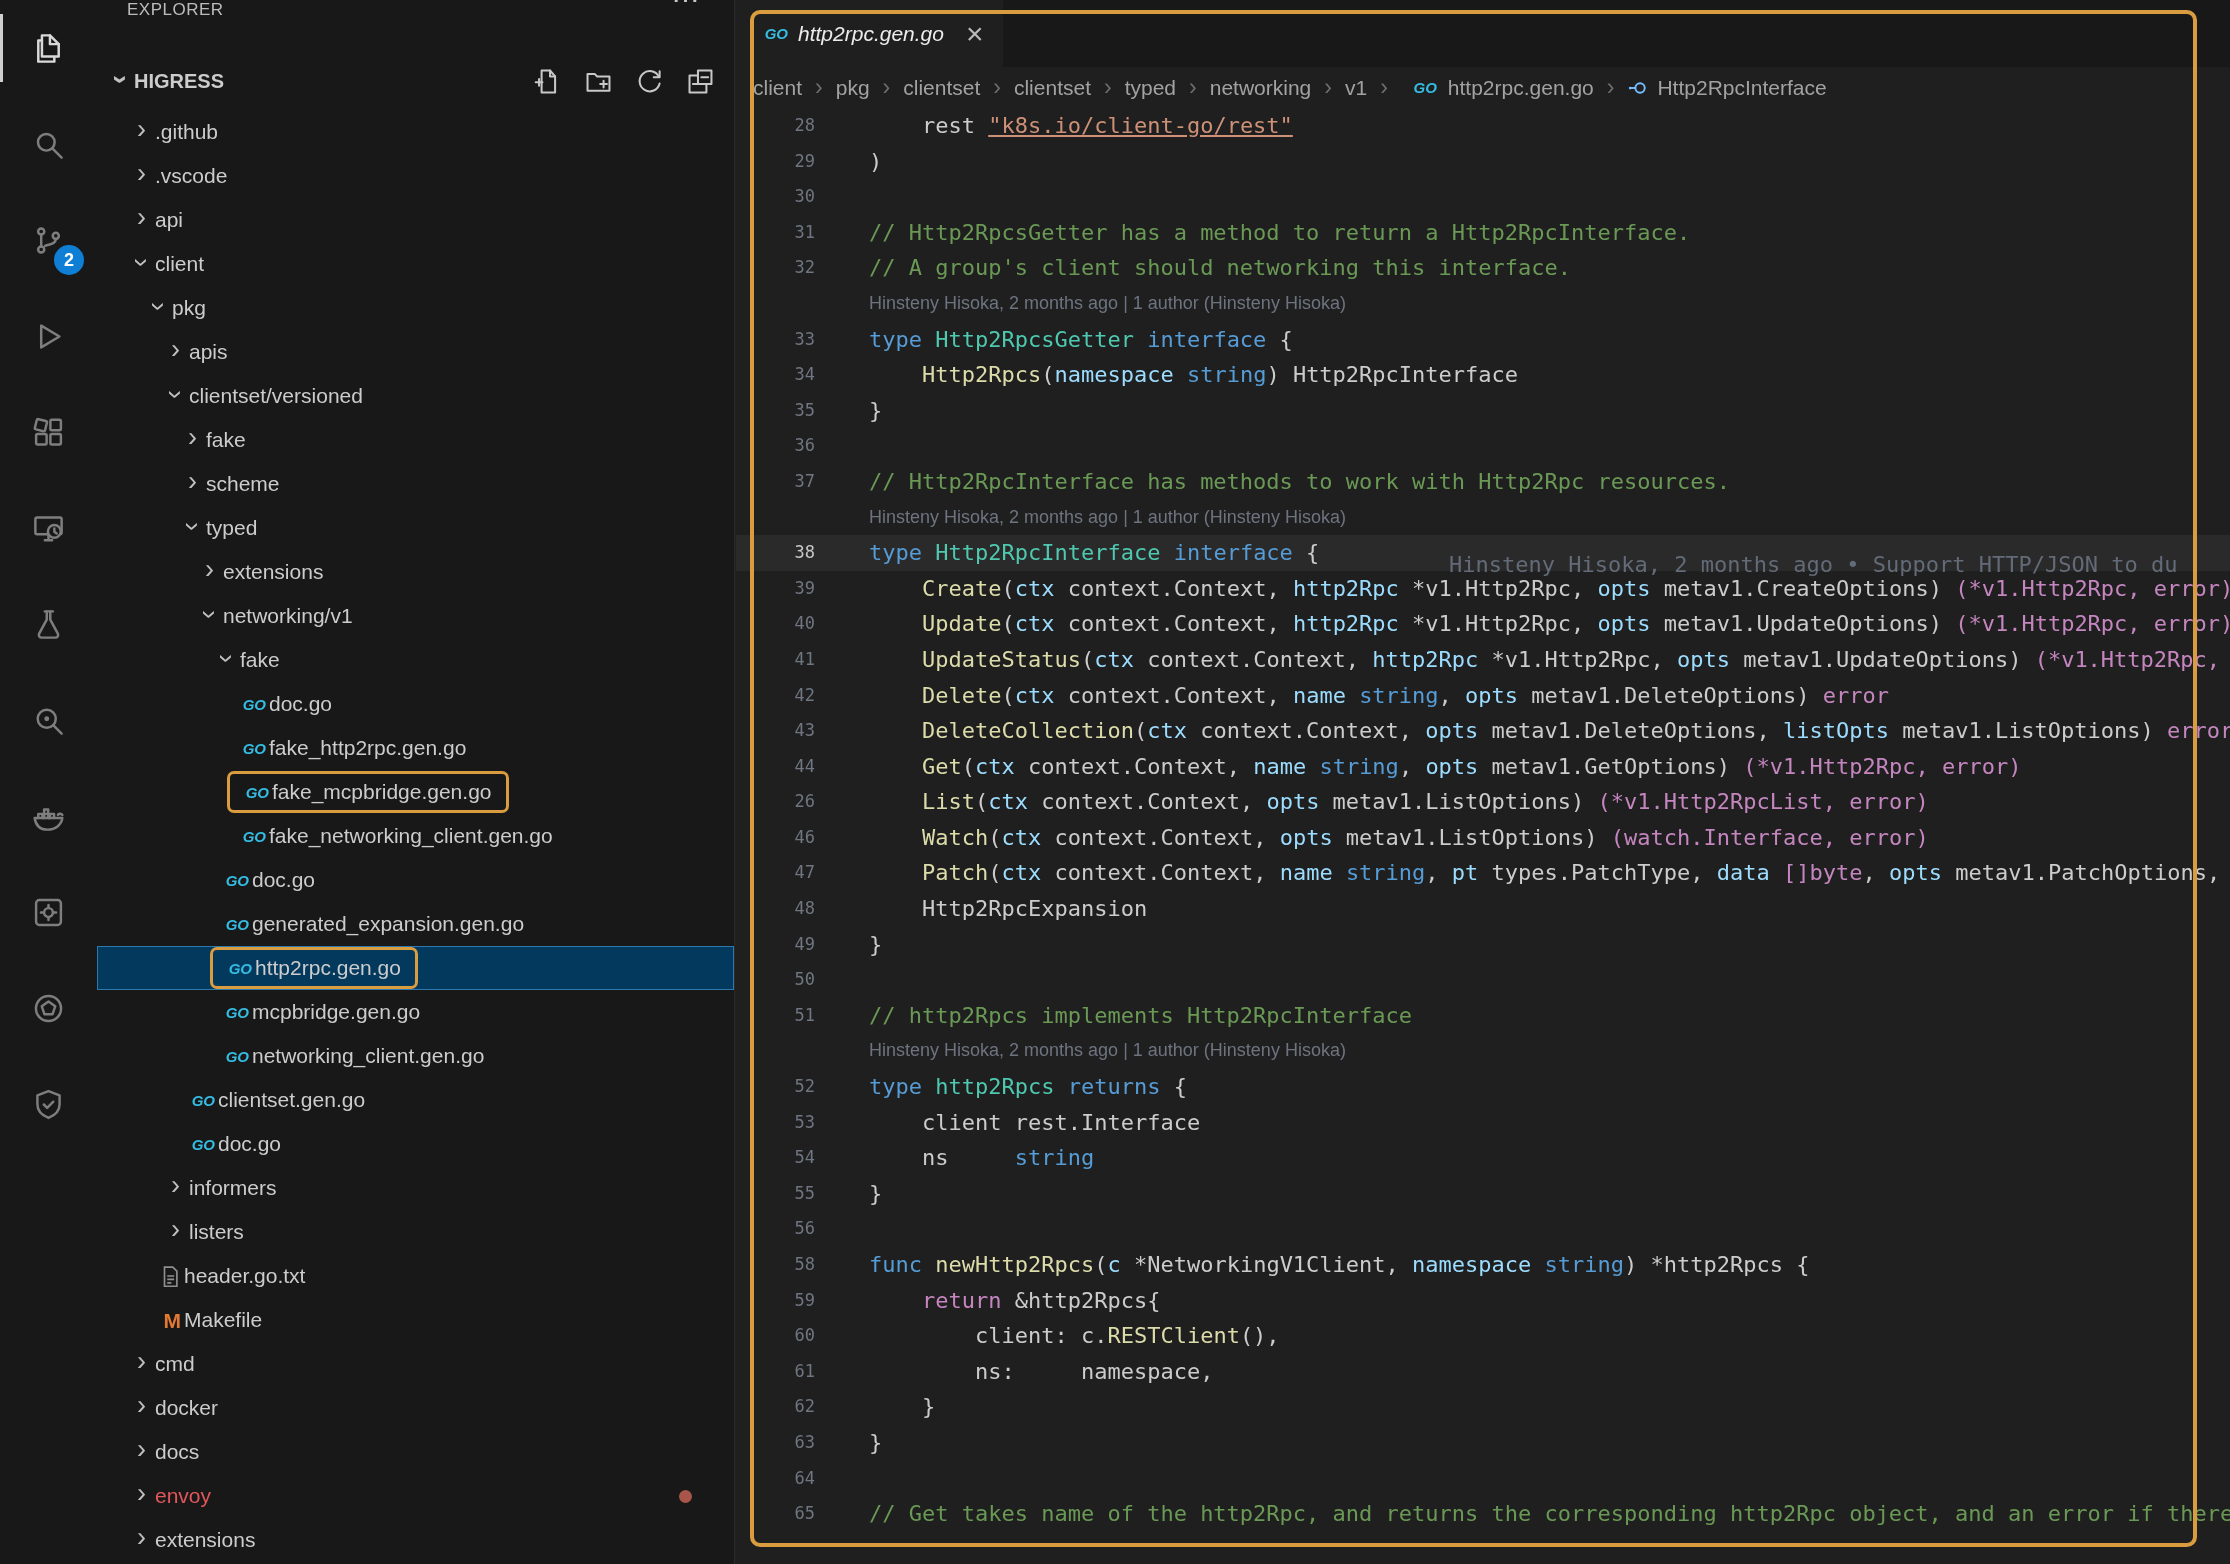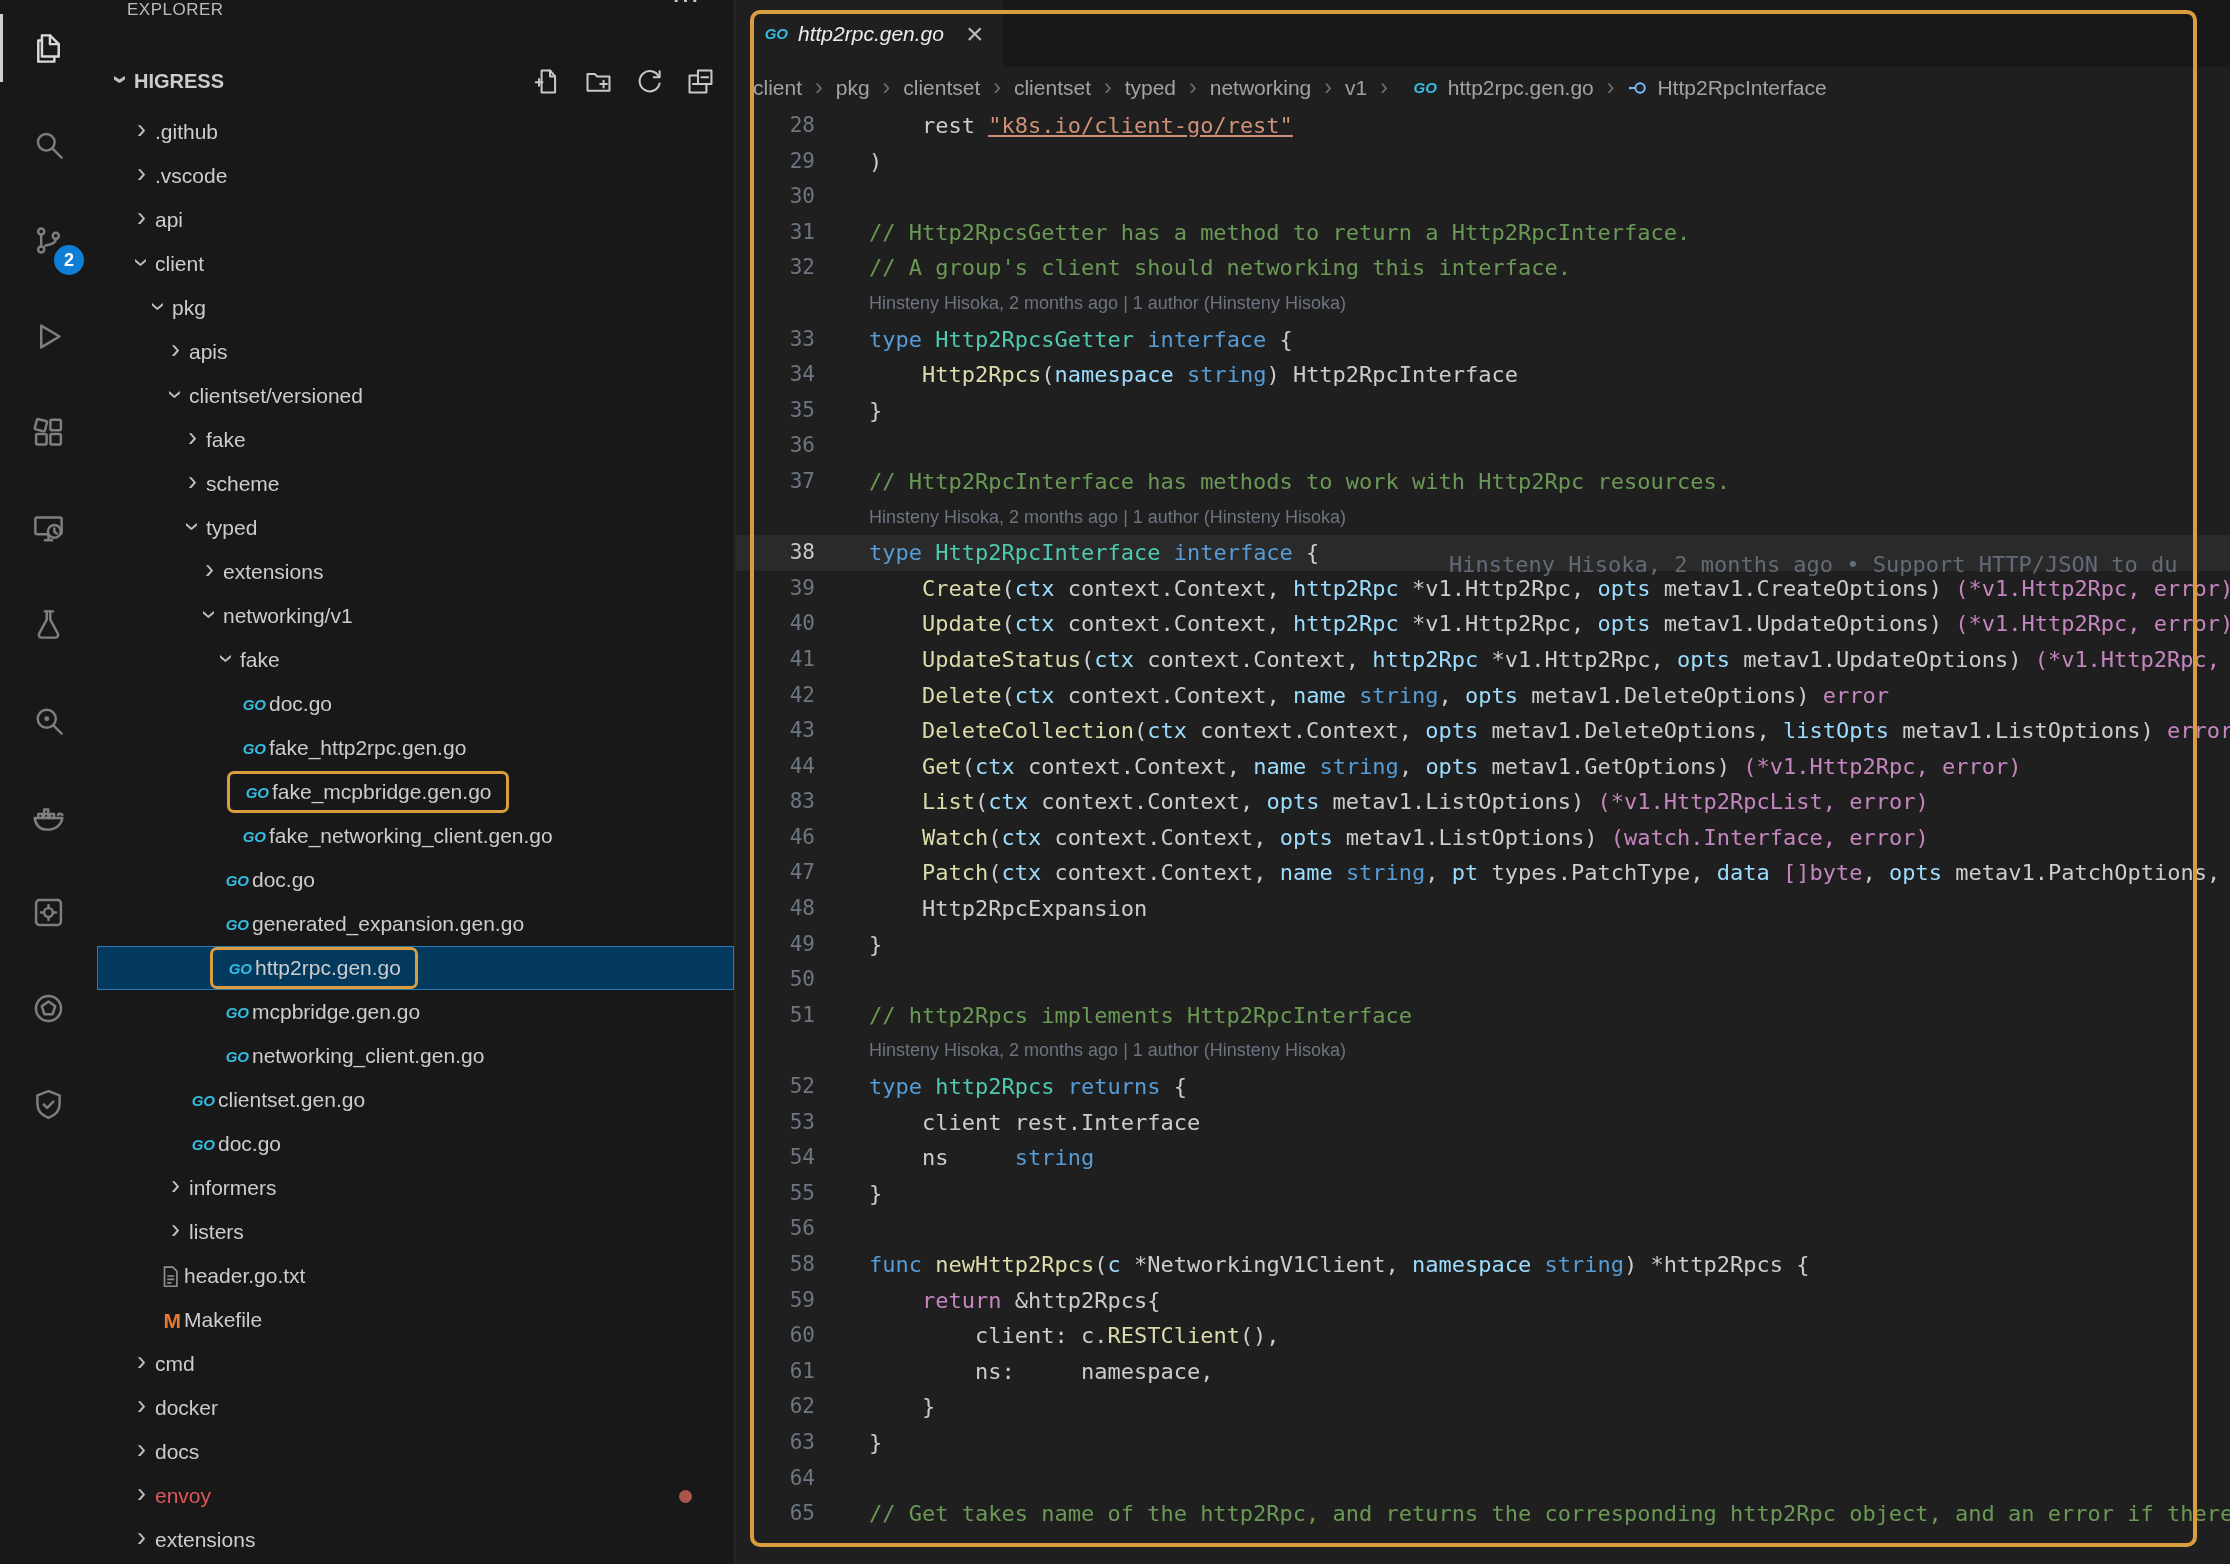--- a/index.html
+++ b/index.html
@@ -44,21 +44,21 @@
   .tab .fi-wrap{margin-right:10px;width:30px}
   .tab-title{font-style:italic;font-size:21px;color:#ececec;white-space:nowrap}
   .tab-close{font-size:30px;color:#b9b9b9;margin-left:22px;line-height:0.8;cursor:pointer}
   .breadcrumbs{height:41px;display:flex;align-items:center;gap:13px;padding-left:17px;font-size:21px;color:#a2a2a2;white-space:nowrap}
   .bc-item{display:inline-flex;align-items:center;gap:8px;cursor:pointer}
   .bc-sep{color:#6e6e6e;font-size:23px}
 
   .code{position:absolute;left:0;right:0;top:108px;font-family:"DejaVu Sans Mono",monospace;font-size:22px}
   .crow{height:35.6px;line-height:35.6px;display:flex;position:relative;white-space:pre}
   .crow.cur{background:rgba(255,255,255,.05)}
-  .ln{flex:0 0 133px;text-align:right;padding-right:54px;color:#6e7681;font-size:21px}
+  .ln{flex:0 0 133px;text-align:right;padding-right:54px;color:#6e7681;font-size:17px}
   .crow.cur .ln{color:#c8c8c8}
   .src{white-space:pre}
   .blame-text{margin-left:133px;font-family:"Liberation Sans",sans-serif;font-size:18px;color:#6d7480}
   .inline-blame{position:absolute;left:713px;top:12px;color:#626b77}
   .tk-kw{color:var(--keyword)} .tk-typ{color:var(--type)} .tk-fn{color:var(--function)}
   .tk-var{color:var(--variable)} .tk-com{color:var(--comment)} .tk-txt{color:#cccccc}
   .tk-mag{color:var(--magenta)}
   .tk-strlink{color:var(--string);text-decoration:underline}
 
   
@@ -302,21 +302,21 @@
       <div class="crow"><span class="ln">36</span><span class="src"></span></div>
       <div class="crow"><span class="ln">37</span><span class="src"><span class="tk-com">// Http2RpcInterface has methods to work with Http2Rpc resources.</span></span></div>
       <div class="crow blame-row"><span class="blame-text">Hinsteny Hisoka, 2 months ago | 1 author (Hinsteny Hisoka)</span></div>
       <div class="crow cur"><span class="ln">38</span><span class="src"><span class="tk-kw">type </span><span class="tk-typ">Http2RpcInterface </span><span class="tk-kw">interface </span><span class="tk-txt">{</span></span><span class="inline-blame">Hinsteny Hisoka, 2 months ago • Support HTTP/JSON to du</span></div>
       <div class="crow"><span class="ln">39</span><span class="src"><span class="tk-txt">    </span><span class="tk-fn">Create</span><span class="tk-txt">(</span><span class="tk-var">ctx</span><span class="tk-txt"> context.Context, </span><span class="tk-var">http2Rpc</span><span class="tk-txt"> *v1.Http2Rpc, </span><span class="tk-var">opts</span><span class="tk-txt"> metav1.CreateOptions) </span><span class="tk-mag">(*v1.Http2Rpc, error)</span></span></div>
       <div class="crow"><span class="ln">40</span><span class="src"><span class="tk-txt">    </span><span class="tk-fn">Update</span><span class="tk-txt">(</span><span class="tk-var">ctx</span><span class="tk-txt"> context.Context, </span><span class="tk-var">http2Rpc</span><span class="tk-txt"> *v1.Http2Rpc, </span><span class="tk-var">opts</span><span class="tk-txt"> metav1.UpdateOptions) </span><span class="tk-mag">(*v1.Http2Rpc, error)</span></span></div>
       <div class="crow"><span class="ln">41</span><span class="src"><span class="tk-txt">    </span><span class="tk-fn">UpdateStatus</span><span class="tk-txt">(</span><span class="tk-var">ctx</span><span class="tk-txt"> context.Context, </span><span class="tk-var">http2Rpc</span><span class="tk-txt"> *v1.Http2Rpc, </span><span class="tk-var">opts</span><span class="tk-txt"> metav1.UpdateOptions) </span><span class="tk-mag">(*v1.Http2Rpc, error)</span></span></div>
       <div class="crow"><span class="ln">42</span><span class="src"><span class="tk-txt">    </span><span class="tk-fn">Delete</span><span class="tk-txt">(</span><span class="tk-var">ctx</span><span class="tk-txt"> context.Context, </span><span class="tk-var">name</span><span class="tk-txt"> </span><span class="tk-kw">string</span><span class="tk-txt">, </span><span class="tk-var">opts</span><span class="tk-txt"> metav1.DeleteOptions) </span><span class="tk-mag">error</span></span></div>
       <div class="crow"><span class="ln">43</span><span class="src"><span class="tk-txt">    </span><span class="tk-fn">DeleteCollection</span><span class="tk-txt">(</span><span class="tk-var">ctx</span><span class="tk-txt"> context.Context, </span><span class="tk-var">opts</span><span class="tk-txt"> metav1.DeleteOptions, </span><span class="tk-var">listOpts</span><span class="tk-txt"> metav1.ListOptions) </span><span class="tk-mag">error</span></span></div>
       <div class="crow"><span class="ln">44</span><span class="src"><span class="tk-txt">    </span><span class="tk-fn">Get</span><span class="tk-txt">(</span><span class="tk-var">ctx</span><span class="tk-txt"> context.Context, </span><span class="tk-var">name</span><span class="tk-txt"> </span><span class="tk-kw">string</span><span class="tk-txt">, </span><span class="tk-var">opts</span><span class="tk-txt"> metav1.GetOptions) </span><span class="tk-mag">(*v1.Http2Rpc, error)</span></span></div>
-      <div class="crow"><span class="ln">83</span><span class="src"><span class="tk-txt">    </span><span class="tk-fn">List</span><span class="tk-txt">(</span><span class="tk-var">ctx</span><span class="tk-txt"> context.Context, </span><span class="tk-var">opts</span><span class="tk-txt"> metav1.ListOptions) </span><span class="tk-mag">(*v1.Http2RpcList, error)</span></span></div>
+      <div class="crow"><span class="ln">26</span><span class="src"><span class="tk-txt">    </span><span class="tk-fn">List</span><span class="tk-txt">(</span><span class="tk-var">ctx</span><span class="tk-txt"> context.Context, </span><span class="tk-var">opts</span><span class="tk-txt"> metav1.ListOptions) </span><span class="tk-mag">(*v1.Http2RpcList, error)</span></span></div>
       <div class="crow"><span class="ln">46</span><span class="src"><span class="tk-txt">    </span><span class="tk-fn">Watch</span><span class="tk-txt">(</span><span class="tk-var">ctx</span><span class="tk-txt"> context.Context, </span><span class="tk-var">opts</span><span class="tk-txt"> metav1.ListOptions) </span><span class="tk-mag">(watch.Interface, error)</span></span></div>
       <div class="crow"><span class="ln">47</span><span class="src"><span class="tk-txt">    </span><span class="tk-fn">Patch</span><span class="tk-txt">(</span><span class="tk-var">ctx</span><span class="tk-txt"> context.Context, </span><span class="tk-var">name</span><span class="tk-txt"> </span><span class="tk-kw">string</span><span class="tk-txt">, </span><span class="tk-var">pt</span><span class="tk-txt"> types.PatchType, </span><span class="tk-var">data</span><span class="tk-txt"> </span><span class="tk-mag">[]byte</span><span class="tk-txt">, </span><span class="tk-var">opts</span><span class="tk-txt"> metav1.PatchOptions, </span></span></div>
       <div class="crow"><span class="ln">48</span><span class="src"><span class="tk-txt">    Http2RpcExpansion</span></span></div>
       <div class="crow"><span class="ln">49</span><span class="src"><span class="tk-txt">}</span></span></div>
       <div class="crow"><span class="ln">50</span><span class="src"></span></div>
       <div class="crow"><span class="ln">51</span><span class="src"><span class="tk-com">// http2Rpcs implements Http2RpcInterface</span></span></div>
       <div class="crow blame-row"><span class="blame-text">Hinsteny Hisoka, 2 months ago | 1 author (Hinsteny Hisoka)</span></div>
       <div class="crow"><span class="ln">52</span><span class="src"><span class="tk-kw">type </span><span class="tk-typ">http2Rpcs </span><span class="tk-kw">returns </span><span class="tk-txt">{</span></span></div>
       <div class="crow"><span class="ln">53</span><span class="src"><span class="tk-txt">    client rest.Interface</span></span></div>
       <div class="crow"><span class="ln">54</span><span class="src"><span class="tk-txt">    ns     </span><span class="tk-kw">string</span></span></div>

